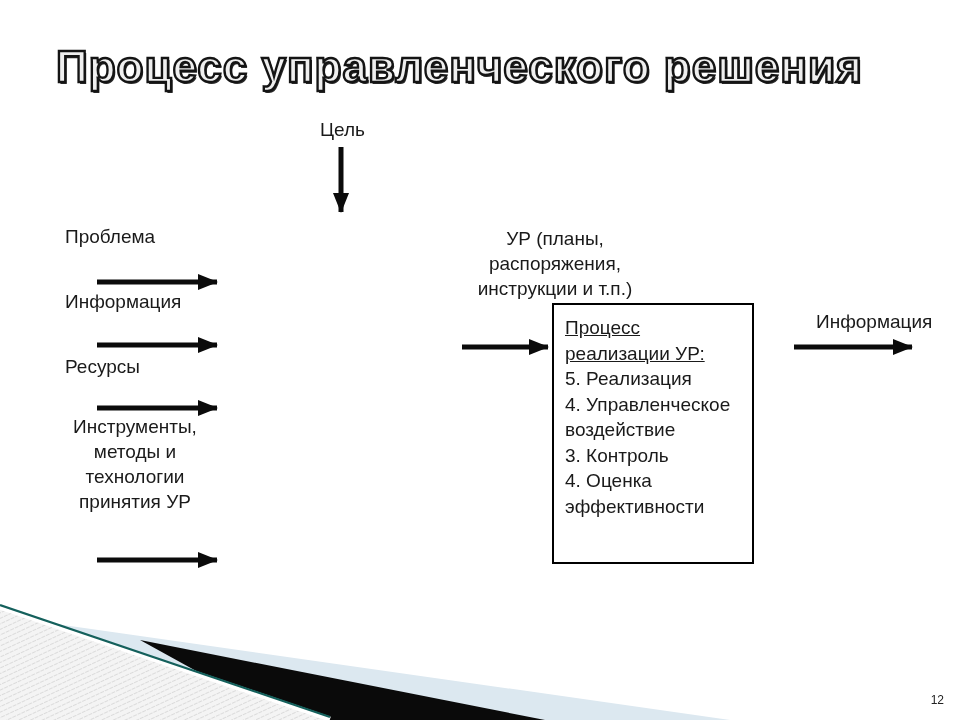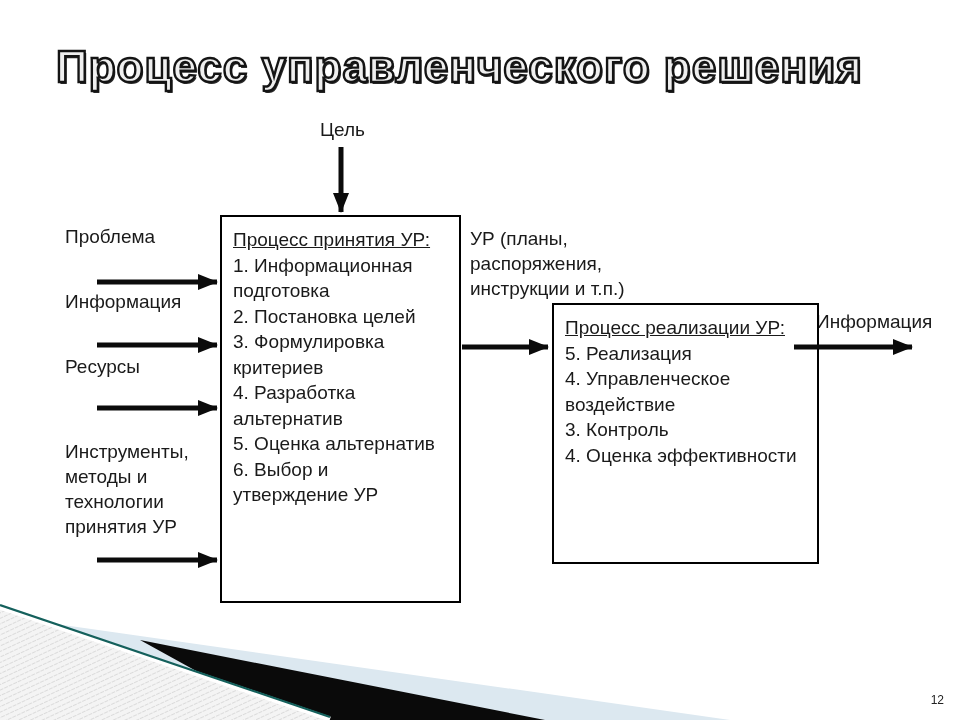--- a/index.html
+++ b/index.html
@@ -9,36 +9,36 @@
     font-family:"Liberation Sans","DejaVu Sans",sans-serif; color:#1a1a1a;
   }
   .slide-title {
     position:absolute; left:56px; top:42px; margin:0;
     font-size:44px; font-weight:bold; letter-spacing:1px; white-space:nowrap;
     color:#efefef;
     -webkit-text-stroke:2.4px #141414;
     text-shadow:1.5px 1.5px 0 #2a2a2a;
   }
   .lbl {
-    position:absolute; font-size:19px; line-height:25px;
+    position:absolute; font-size:19px; line-height:25px;text-align:center;
   }
   .goal-label   { left:320px; top:117px; }
   .input-1      { left:65px;  top:224px; }
   .input-2      { left:65px;  top:289px; }
   .input-3      { left:65px;  top:354px; }
-  .input-4      { left:65px;  top:439px; width:140px; }
+  .input-4      { left:65px;  top:414px; width:140px; }
   .between-label{ left:470px; top:226px; width:170px; }
   .result-label { left:816px; top:309px; }
   .proc-box {
     position:absolute; box-sizing:border-box;
     border:2px solid #000; background:#fff;
     font-size:19px; line-height:25.5px; padding:10px 11px;
   }
   .decision-box       { left:220px; top:215px; width:241px; height:388px; }
-  .implementation-box { left:552px; top:303px; width:267px; height:261px; }
+  .implementation-box { left:552px; top:303px; width:202px; height:261px; }
   .proc-box .heading { text-decoration:underline; }
   .svg-layer {
     position:absolute; left:0; top:0; width:960px; height:720px;
     pointer-events:none;
   }
   .page-number {
     position:absolute; right:16px; bottom:13px; font-size:12px; color:#222;
   }
 </style>
 </head>
@@ -63,29 +63,20 @@
   <h1 class="slide-title">Процесс управленческого решения</h1>
 
   <div class="lbl goal-label">Цель</div>
   <div class="lbl input-1">Проблема</div>
   <div class="lbl input-2">Информация</div>
   <div class="lbl input-3">Ресурсы</div>
   <div class="lbl input-4">Инструменты, методы и технологии принятия УР</div>
   <div class="lbl between-label">УР (планы, распоряжения, инструкции и т.п.)</div>
   <div class="lbl result-label">Информация</div>
 
-  <div class="proc-box decision-box">
-    <div class="heading">Процесс принятия УР:</div>
-    <div>1. Информационная подготовка</div>
-    <div>2. Постановка целей</div>
-    <div>3. Формулировка критериев</div>
-    <div>4. Разработка альтернатив</div>
-    <div>5. Оценка альтернатив</div>
-    <div>6. Выбор и утверждение УР</div>
-  </div>
 
   <div class="proc-box implementation-box">
     <div class="heading">Процесс реализации УР:</div>
     <div>5. Реализация</div>
     <div>4. Управленческое воздействие</div>
     <div>3. Контроль</div>
     <div>4. Оценка эффективности</div>
   </div>
 
   <svg class="svg-layer" width="960" height="720" viewBox="0 0 960 720" aria-hidden="true">

